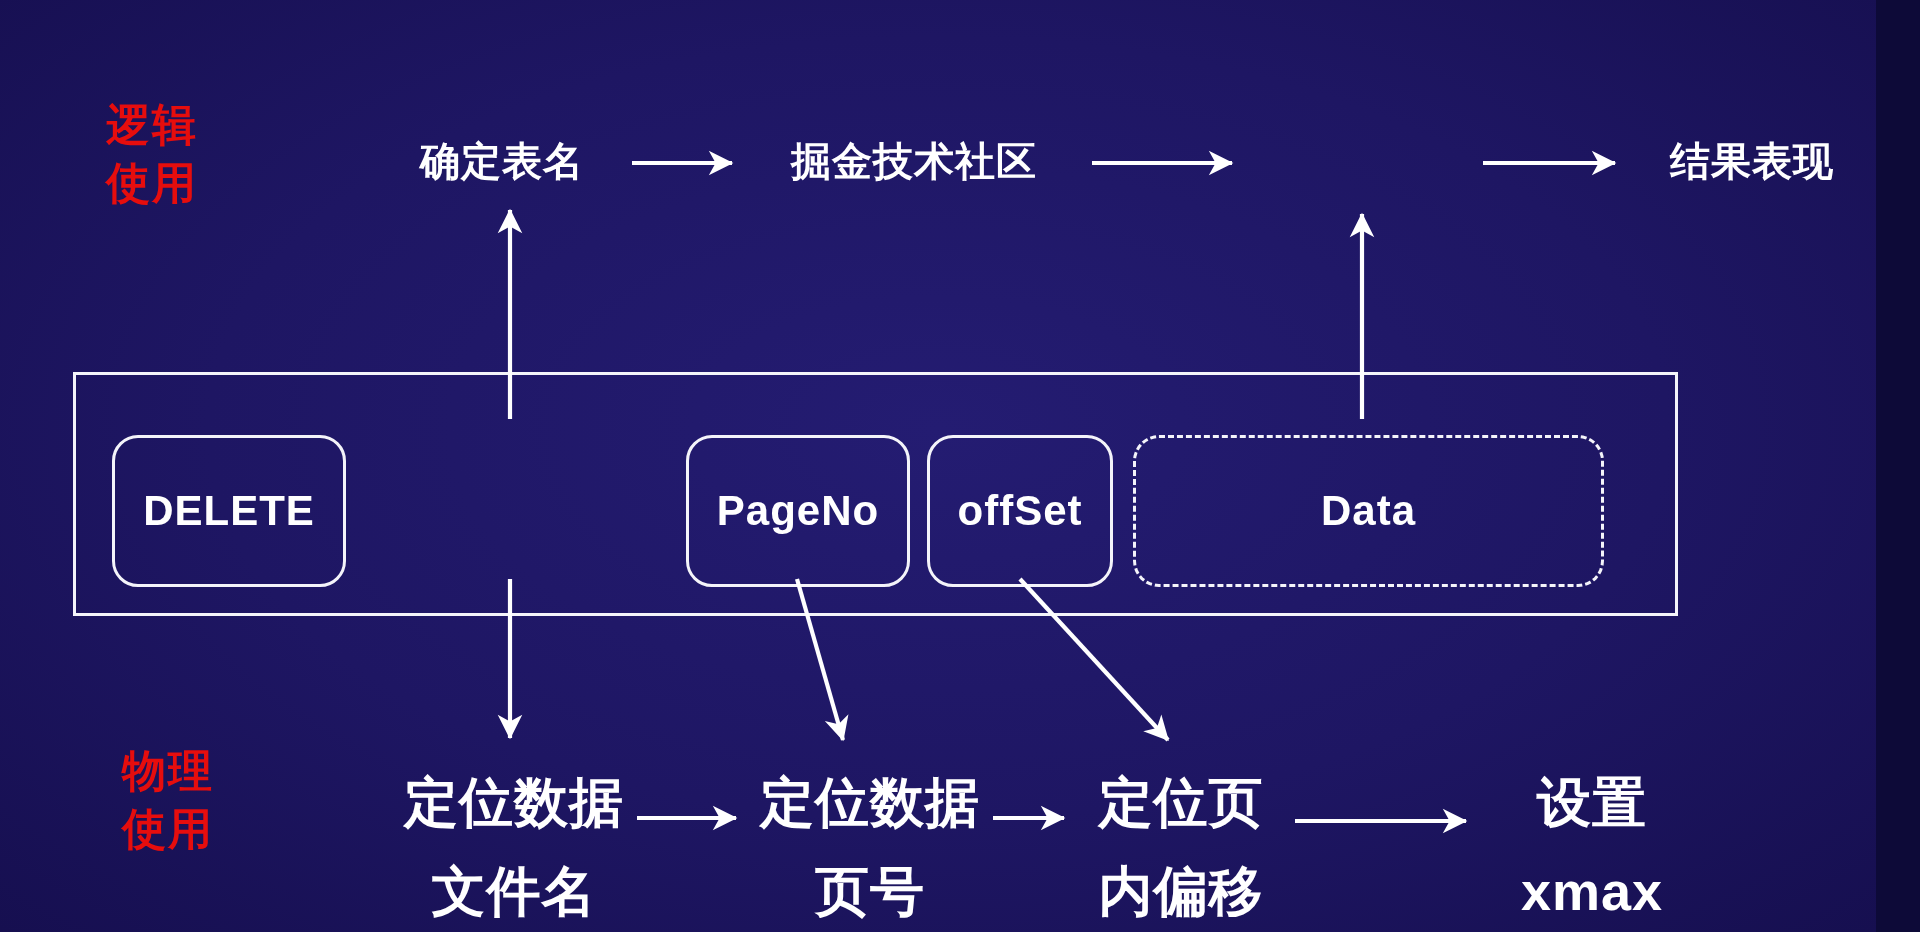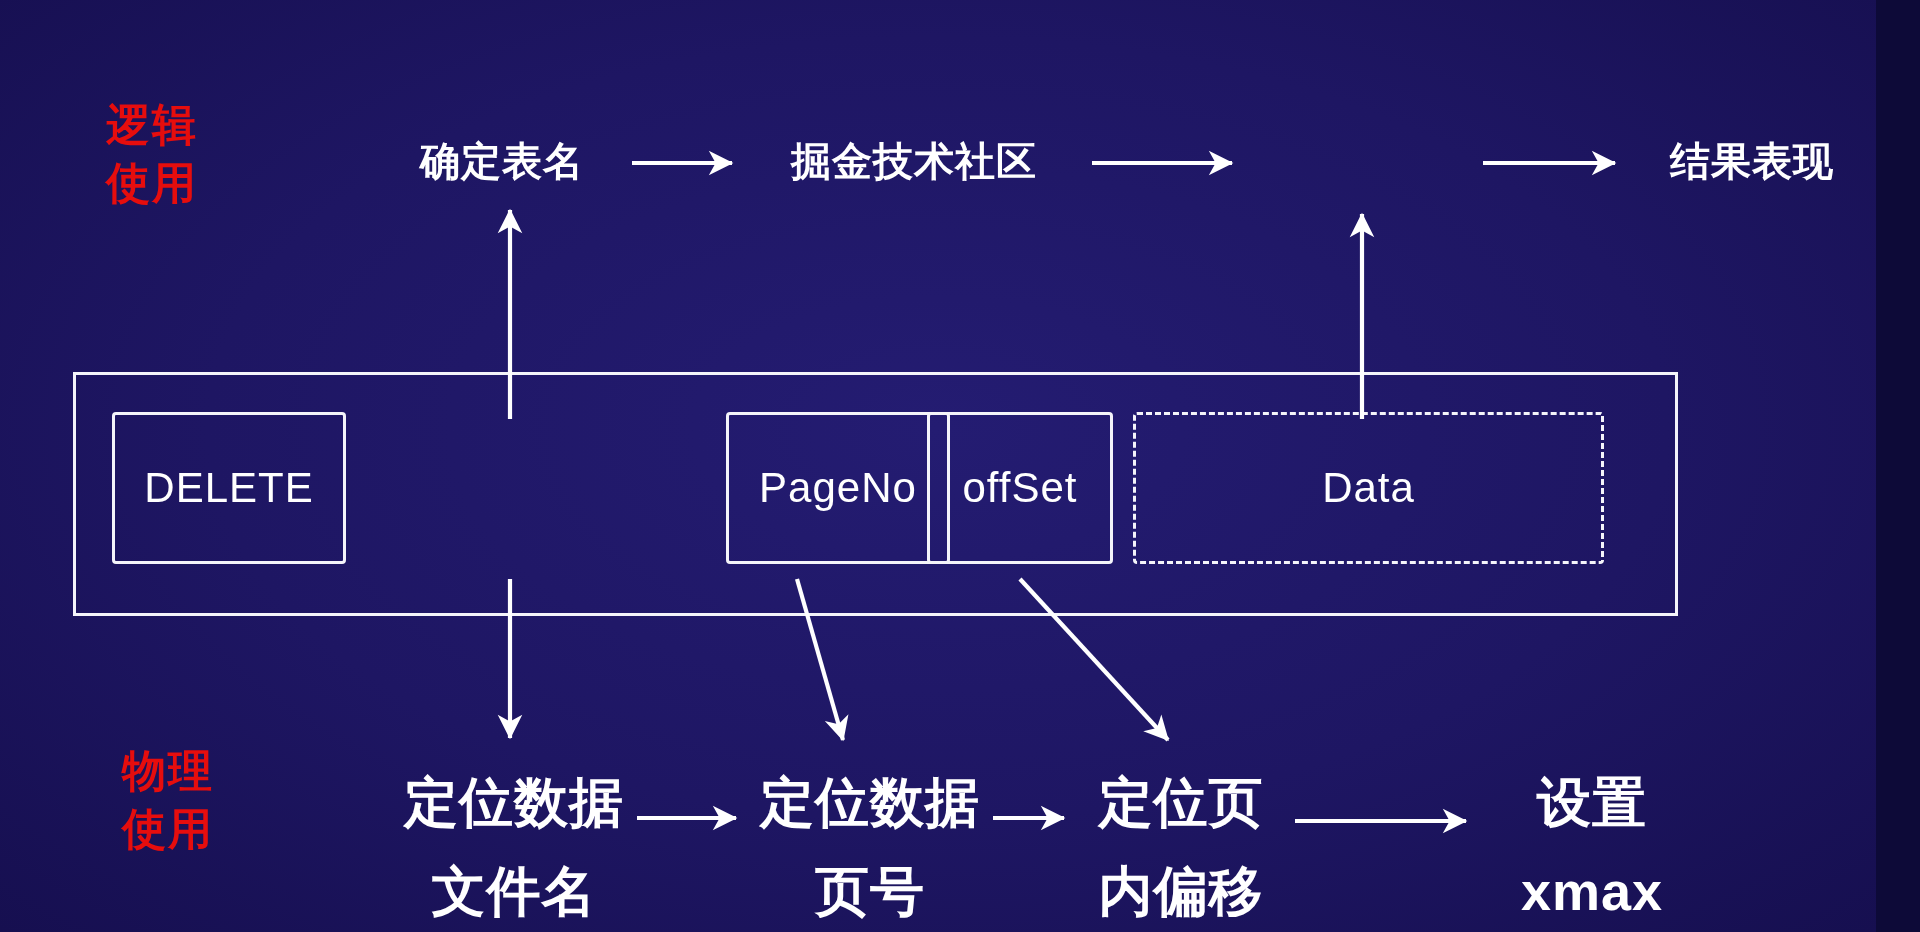--- a/index.html
+++ b/index.html
@@ -43,28 +43,28 @@
     letter-spacing:1px;
   }
   .outer-rect{
     position:absolute;
     left:73px;top:372px;
     width:1599px;height:238px;
     border:3px solid #f4f4fa;
   }
   .mem-box{
     position:absolute;
-    top:37px;
+    top:60px;
     height:146px;
     border:3px solid #f4f4fa;
-    border-radius:4px;
+    border-radius:26px;
     display:flex;align-items:center;justify-content:center;
     color:#ffffff;
     font-size:42px;
-    font-weight:400;
+    font-weight:700;
     letter-spacing:1px;
   }
   .mem-box.dashed{border-style:dashed;}
   .arrows{
     position:absolute;left:0;top:0;width:1920px;height:932px;
     pointer-events:none;z-index:5;
   }
   .watermark{
     position:absolute;
     right:26px;top:884px;
@@ -84,21 +84,21 @@
   <div class="red-label cjk" style="left:106px;top:96px;"><span>逻辑</span><br><span>使用</span></div>
 
   <div class="red-label cjk" style="left:122px;top:742px;"><span>物理</span><br><span>使用</span></div>
 
   <div class="flow-top cjk" style="left:502px;">确定表名</div>
   <div class="flow-top cjk" style="left:914px;">掘金技术社区</div>
   <div class="flow-top cjk" style="left:1752px;font-family:Liberation Serif, serif;">结果表现</div>
 
   <div class="outer-rect">
     <div class="mem-box" style="left:36px;  width:228px;">DELETE</div>
-    <div class="mem-box" style="left:610px; width:218px;margin-left:40px;">PageNo</div>
+    <div class="mem-box" style="left:610px; width:218px;">PageNo</div>
     <div class="mem-box" style="left:851px; width:180px;">offSet</div>
     <div class="mem-box dashed" style="left:1057px;width:465px;">Data</div>
   </div>
 
   <div class="flow-bottom cjk" style="left:514px;"><span>定位数据</span><br><span>文件名</span></div>
   <div class="flow-bottom cjk" style="left:870px;"><span>定位数据</span><br><span>页号</span></div>
   <div class="flow-bottom cjk" style="left:1181px;"><span>定位页</span><br><span>内偏移</span></div>
   <div class="flow-bottom cjk" style="left:1592px;"><span>设置</span><br><span>xmax</span></div>
 
 

